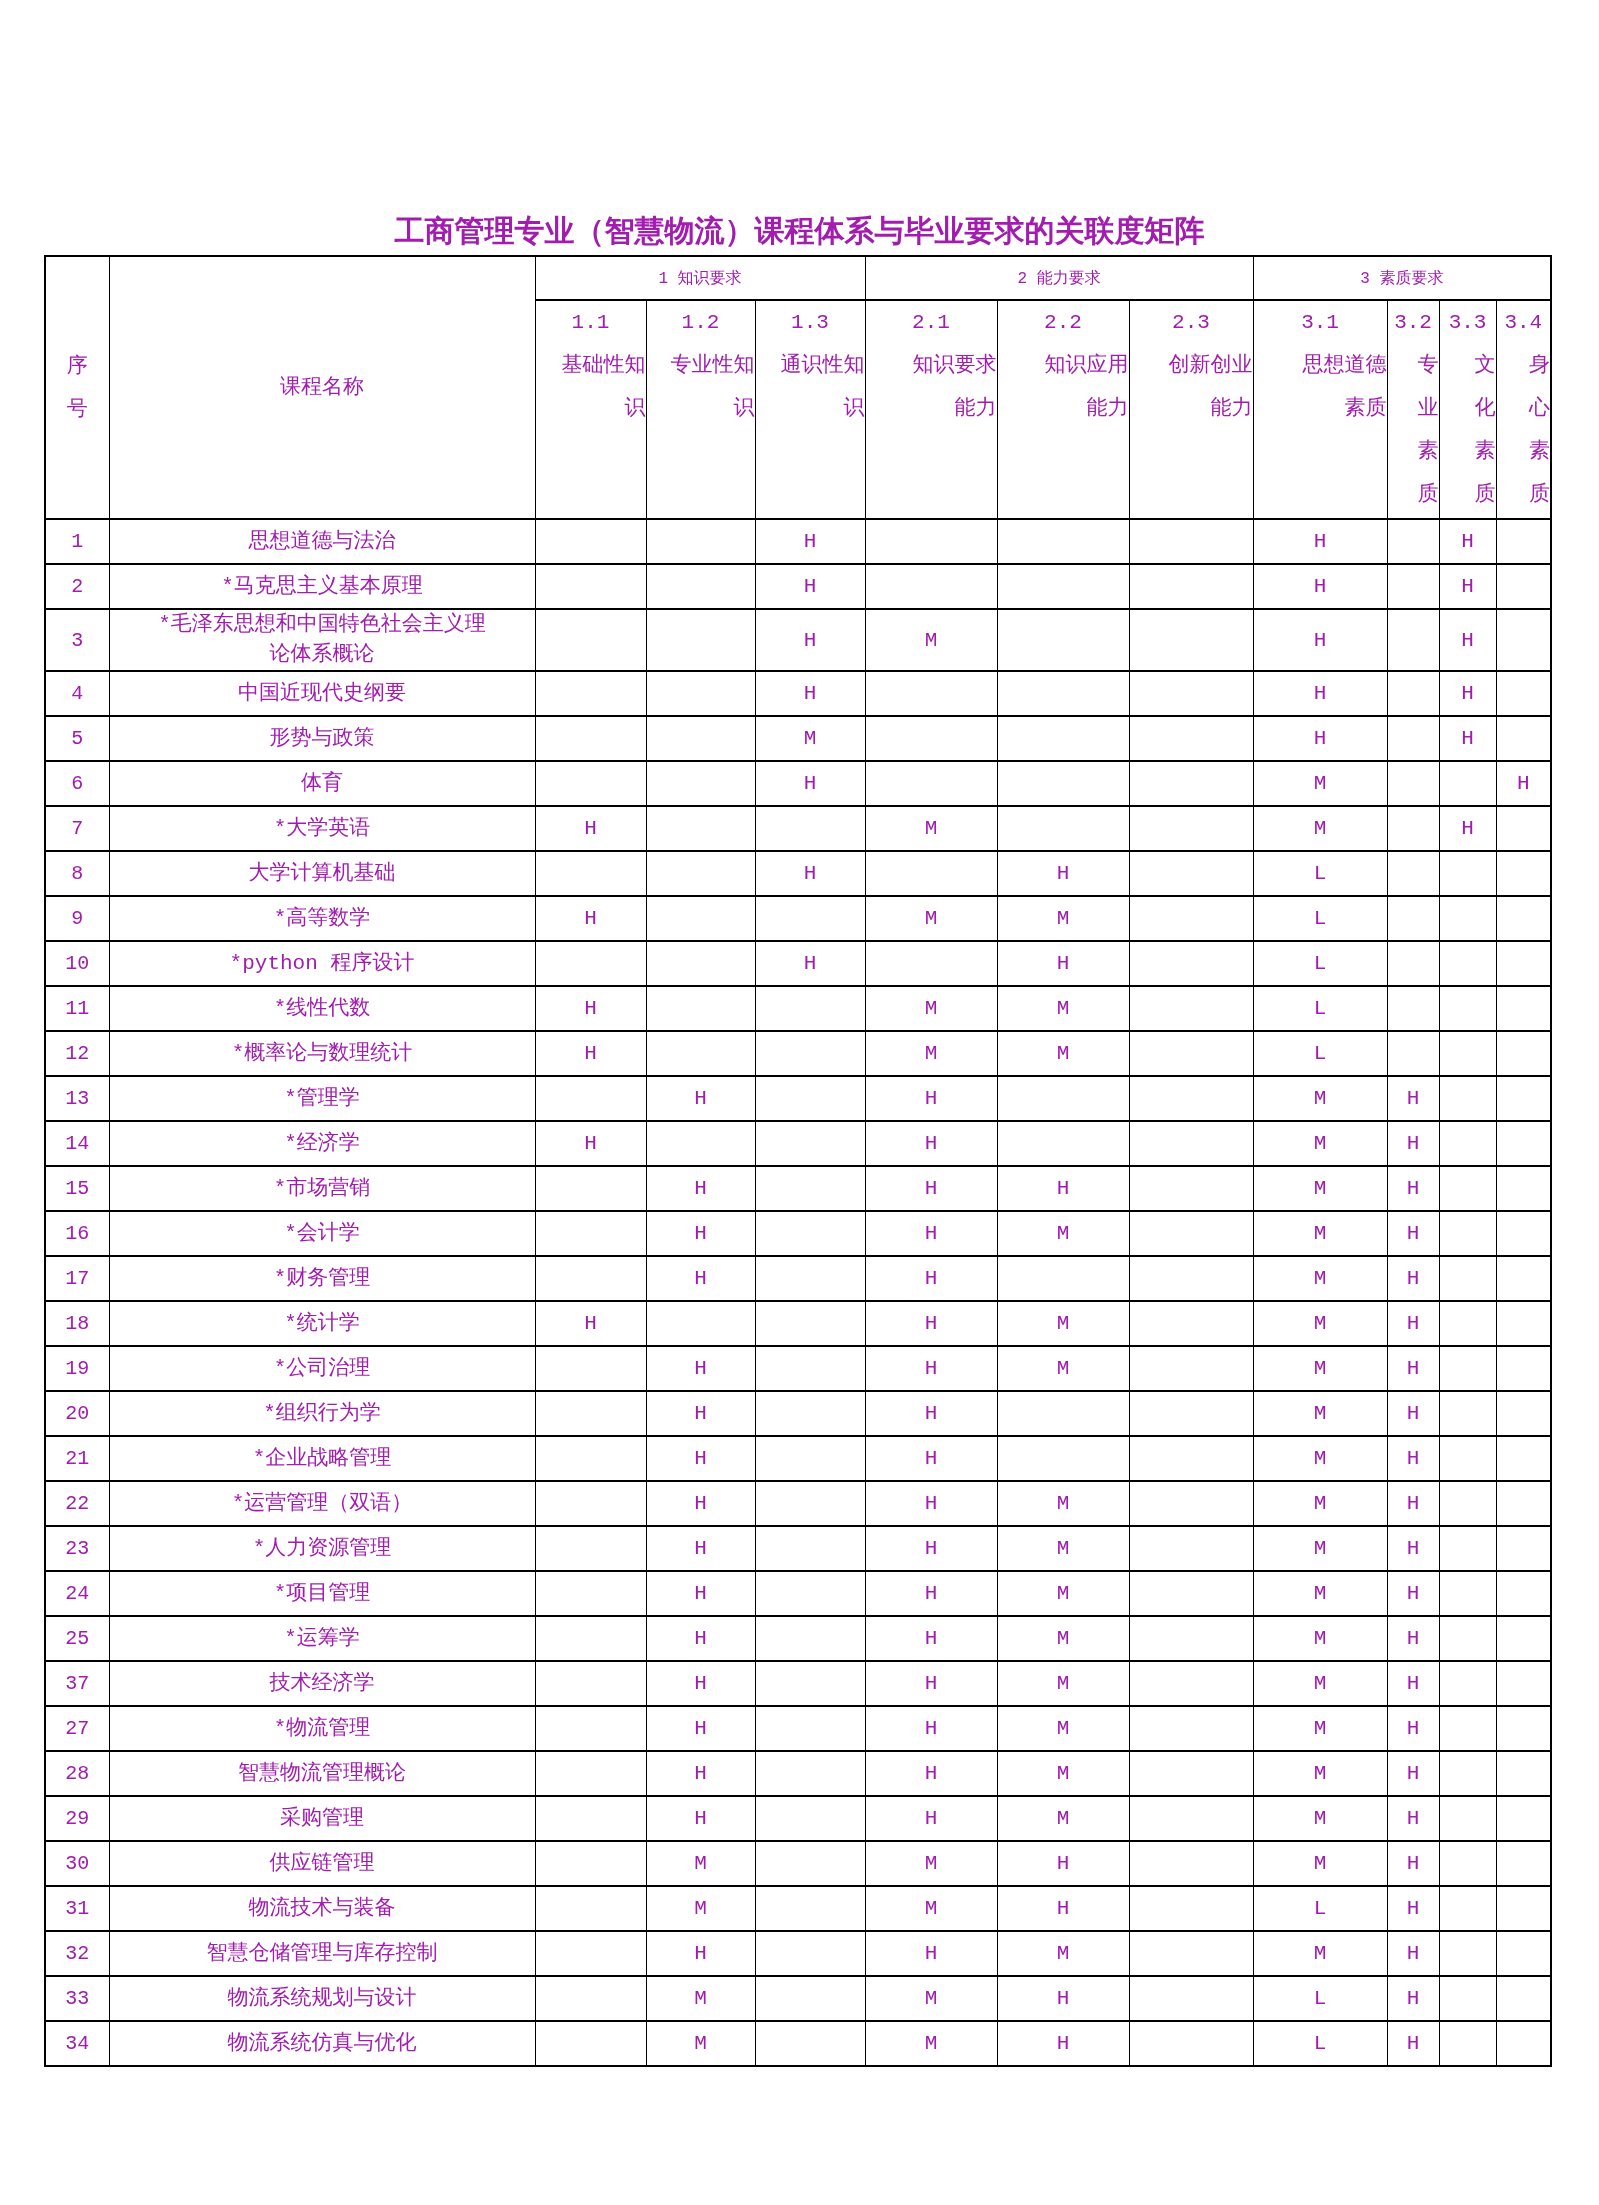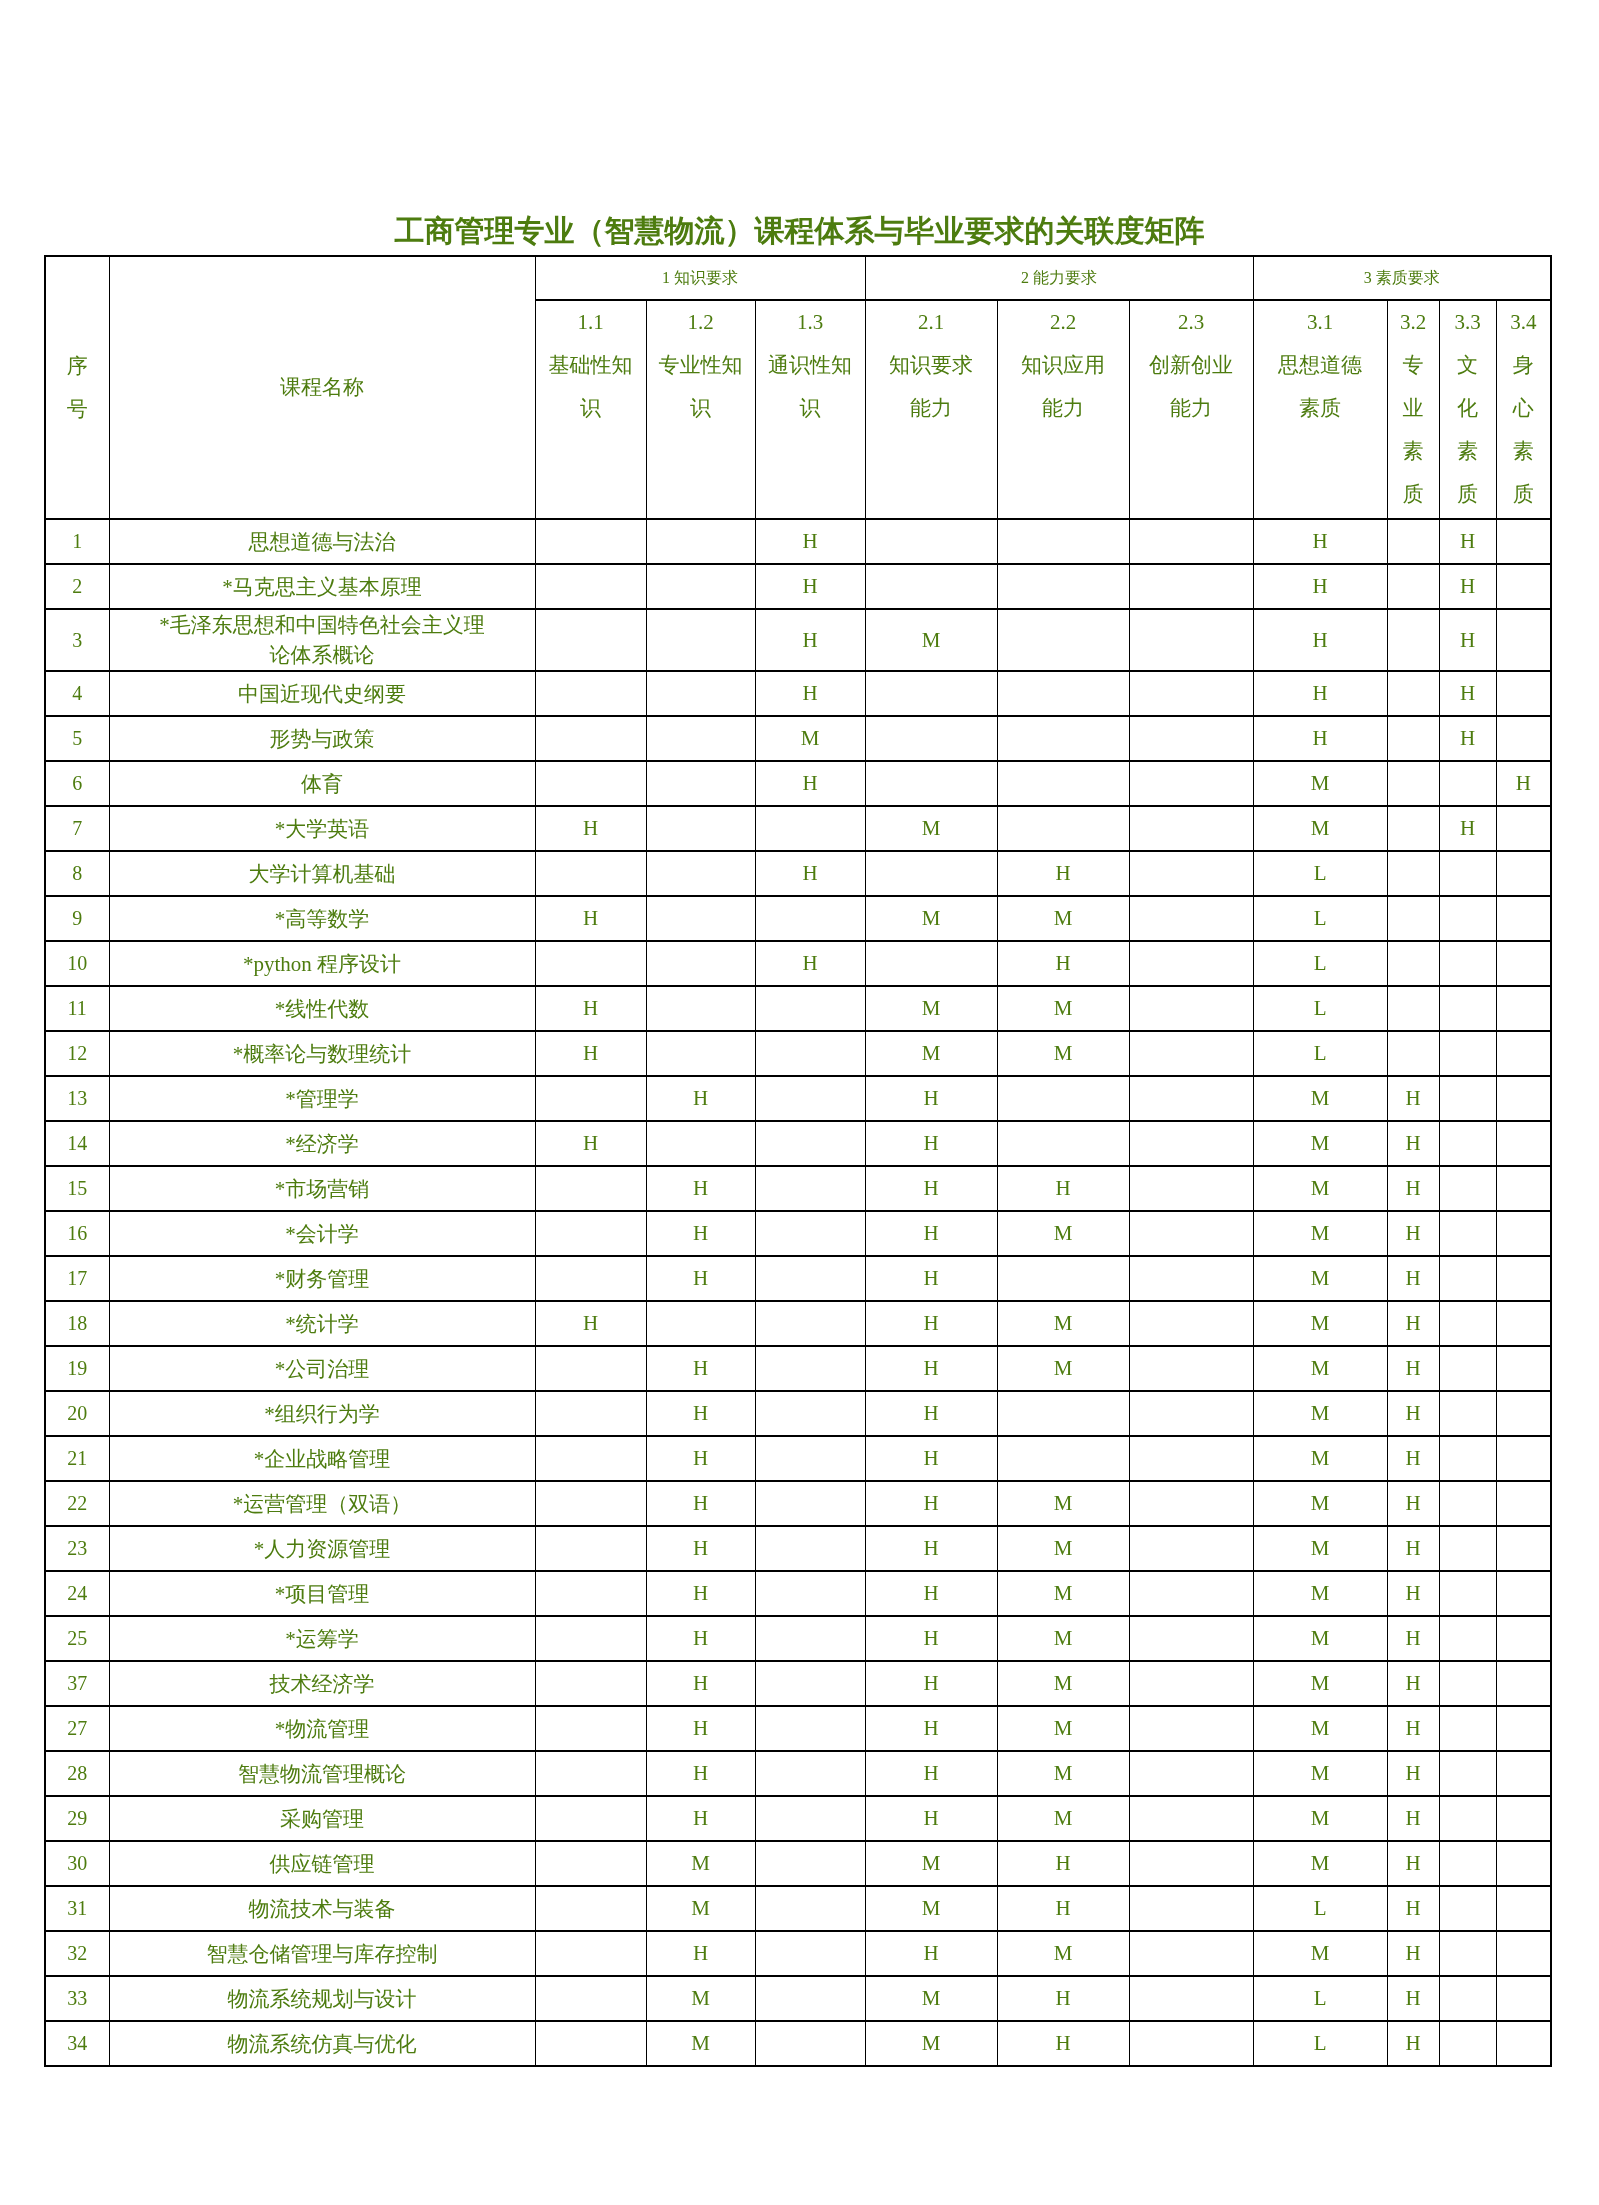--- a/index.html
+++ b/index.html
@@ -5,22 +5,22 @@
   html, body {
     margin: 0;
     padding: 0;
     background: #ffffff;
   }
   .page {
     position: relative;
     width: 1599px;
     height: 2205px;
     background: #ffffff;
-    font-family: Liberation Serif, serif;
-    color: #4d7c0f;
+    font-family: Liberation Mono, monospace;
+    color: #a21caf;
     overflow: hidden;
   }
   .doc-title {
     position: absolute;
     top: 211px;
     left: 0;
     width: 100%;
     text-align: center;
     font-size: 30px;
     font-weight: bold;
@@ -66,21 +66,21 @@
     white-space: pre-line;
   }
   th.corner {
     text-align: center;
     vertical-align: middle;
     line-height: 43px;
     white-space: pre-line;
     font-size: 21px;
   }
   .col-num { line-height: 43px; }
-  .col-label { line-height: 43px; white-space: pre-line; }
+  .col-label { line-height: 43px; white-space: pre-line; text-align: right; }
   
   tbody tr { height: 45px; }
   td.row-no {
     text-align: center;
     vertical-align: middle;
     font-size: 20px;
   }
   td.course {
     text-align: center;
     vertical-align: middle;

